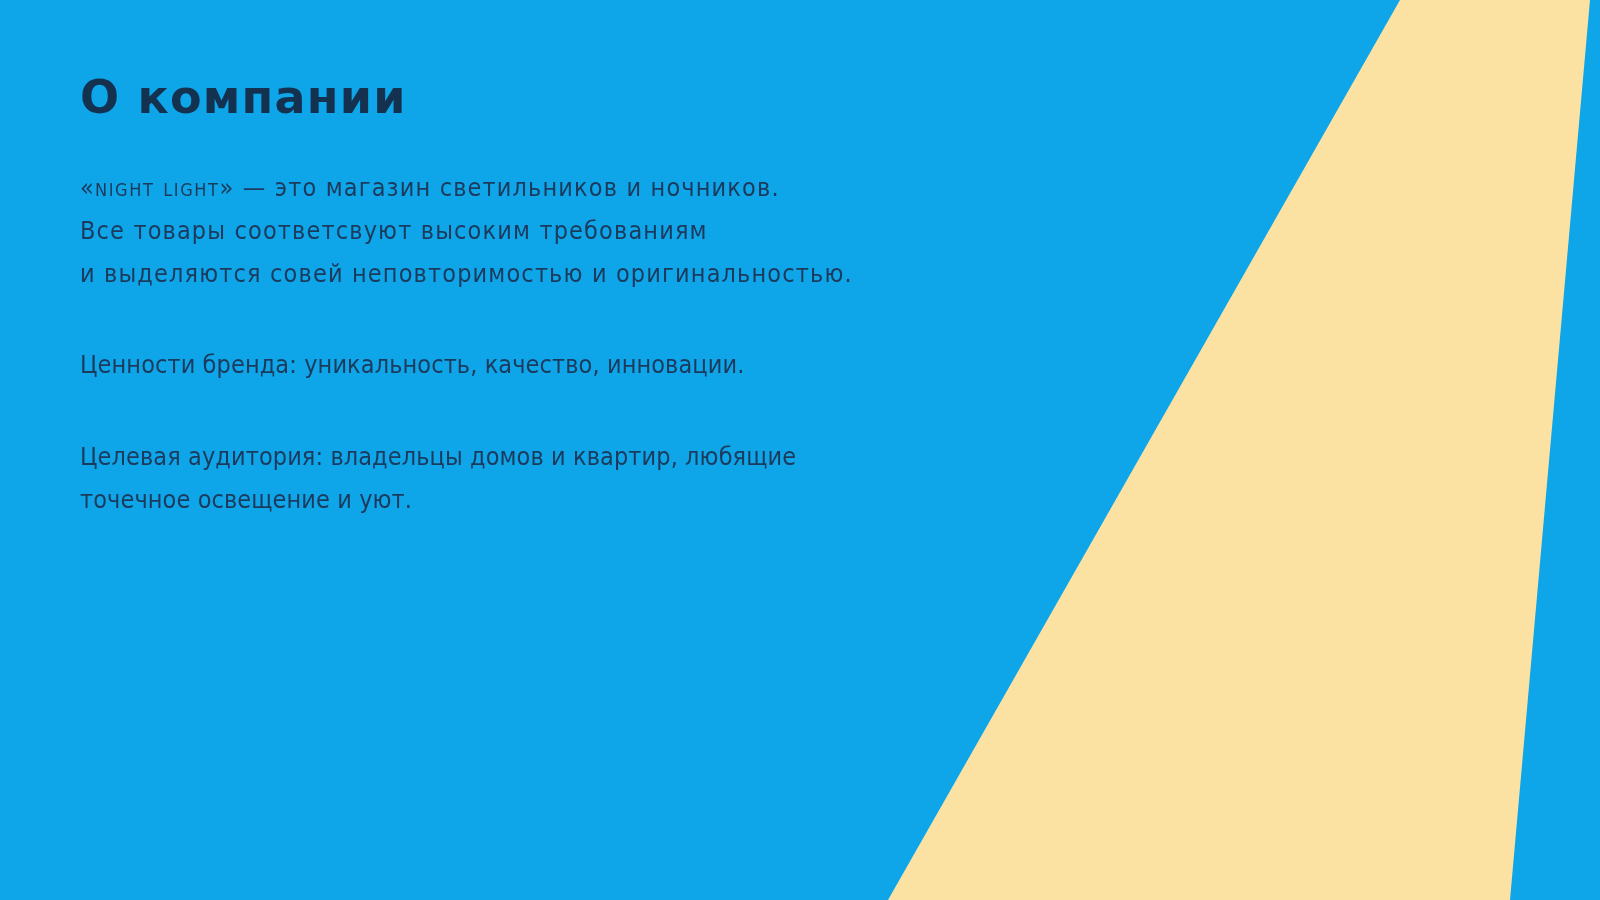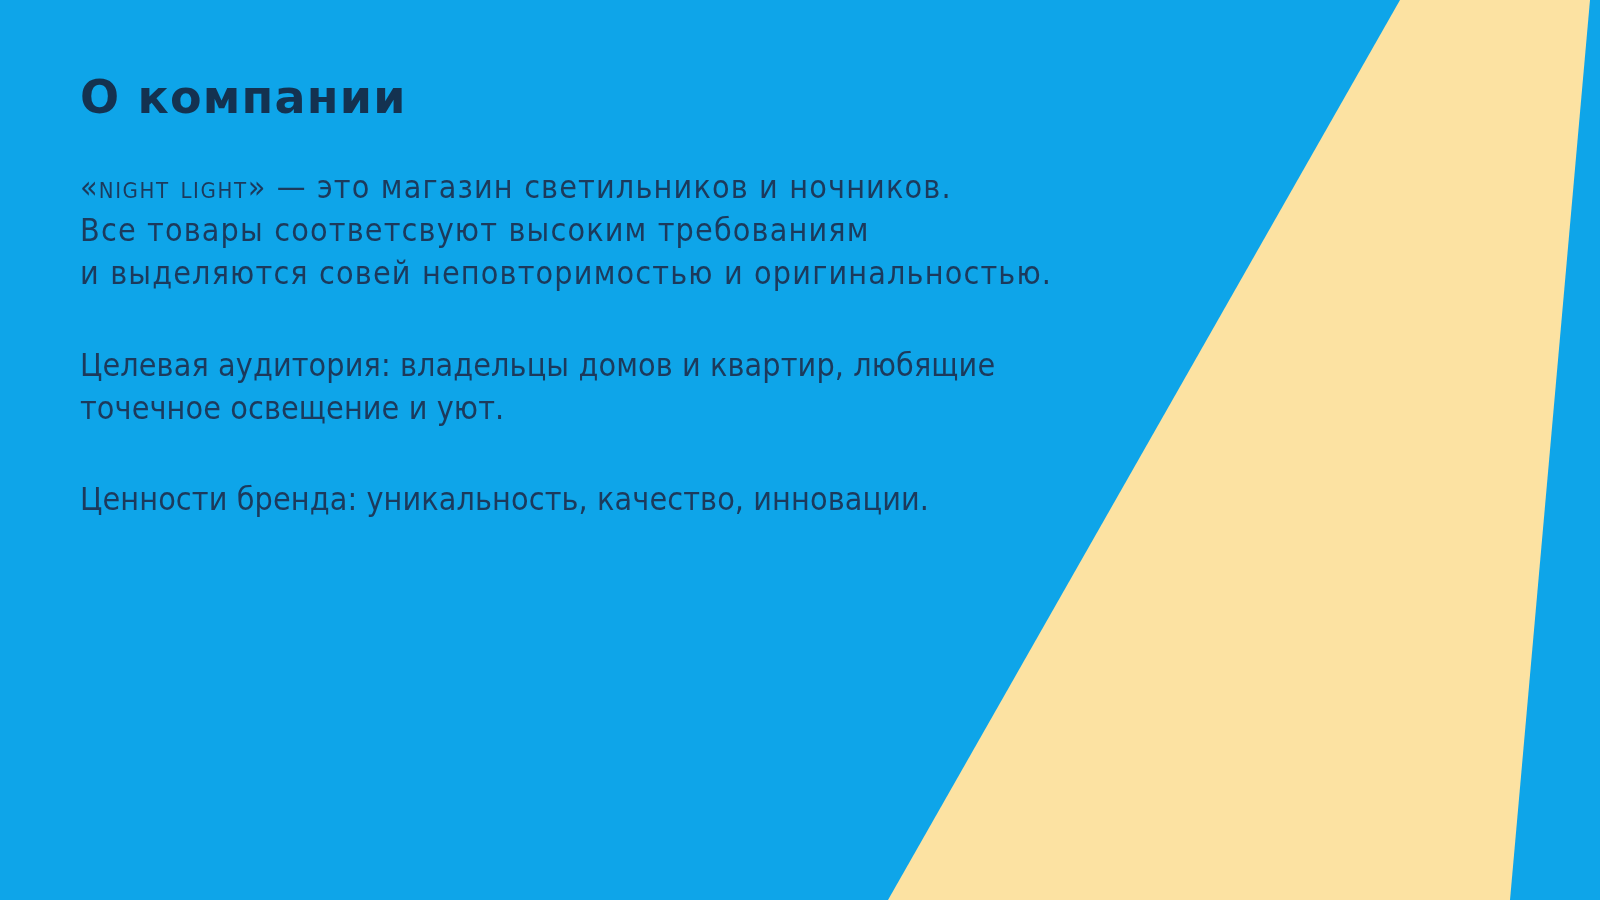--- a/index.html
+++ b/index.html
@@ -49,21 +49,21 @@
     line-height: 1.12;
     letter-spacing: 1.2px;
     color: #143250;
     white-space: pre;
   }
 
   .body-block {
     color: #1C3A5C;
     font-family: "DejaVu Sans Condensed", "Liberation Sans Narrow",
                  "Liberation Sans", "DejaVu Sans", sans-serif;
-    font-size: 32px;
+    font-size: 25px;
     line-height: 43px;
     white-space: pre-line;
   }
 
   
   #intro-paragraph {
     margin: 42px 0 0 0;
     letter-spacing: 1.15px;
     font-stretch: condensed;
   }
@@ -96,19 +96,19 @@
   </svg>
 
   <div id="content">
 
     <h1 id="slide-title" style="color: rgb(20, 50, 80);"><span>О компании</span></h1>
 
     <p class="body-block" id="intro-paragraph" style="color: rgb(28, 58, 92);"><span>«</span><span class="brand-name">Night Light</span><span>»</span><span> — это магазин светильников и ночников.
 Все товары соответсвуют высоким требованиям
 и выделяются совей неповторимостью и оригинальностью.</span></p>
 
+    <p class="body-block" id="values-paragraph" style="color: rgb(28, 58, 92);">Ценности бренда: уникальность, качество, инновации.</p>
+
     <p class="body-block" id="audience-paragraph" style="color: rgb(28, 58, 92);">Целевая аудитория: владельцы домов и квартир, любящие
 точечное освещение и уют.</p>
-
-    <p class="body-block" id="values-paragraph" style="color: rgb(28, 58, 92);">Ценности бренда: уникальность, качество, инновации.</p>
 
   </div>
 </div>
 
 </body></html>

